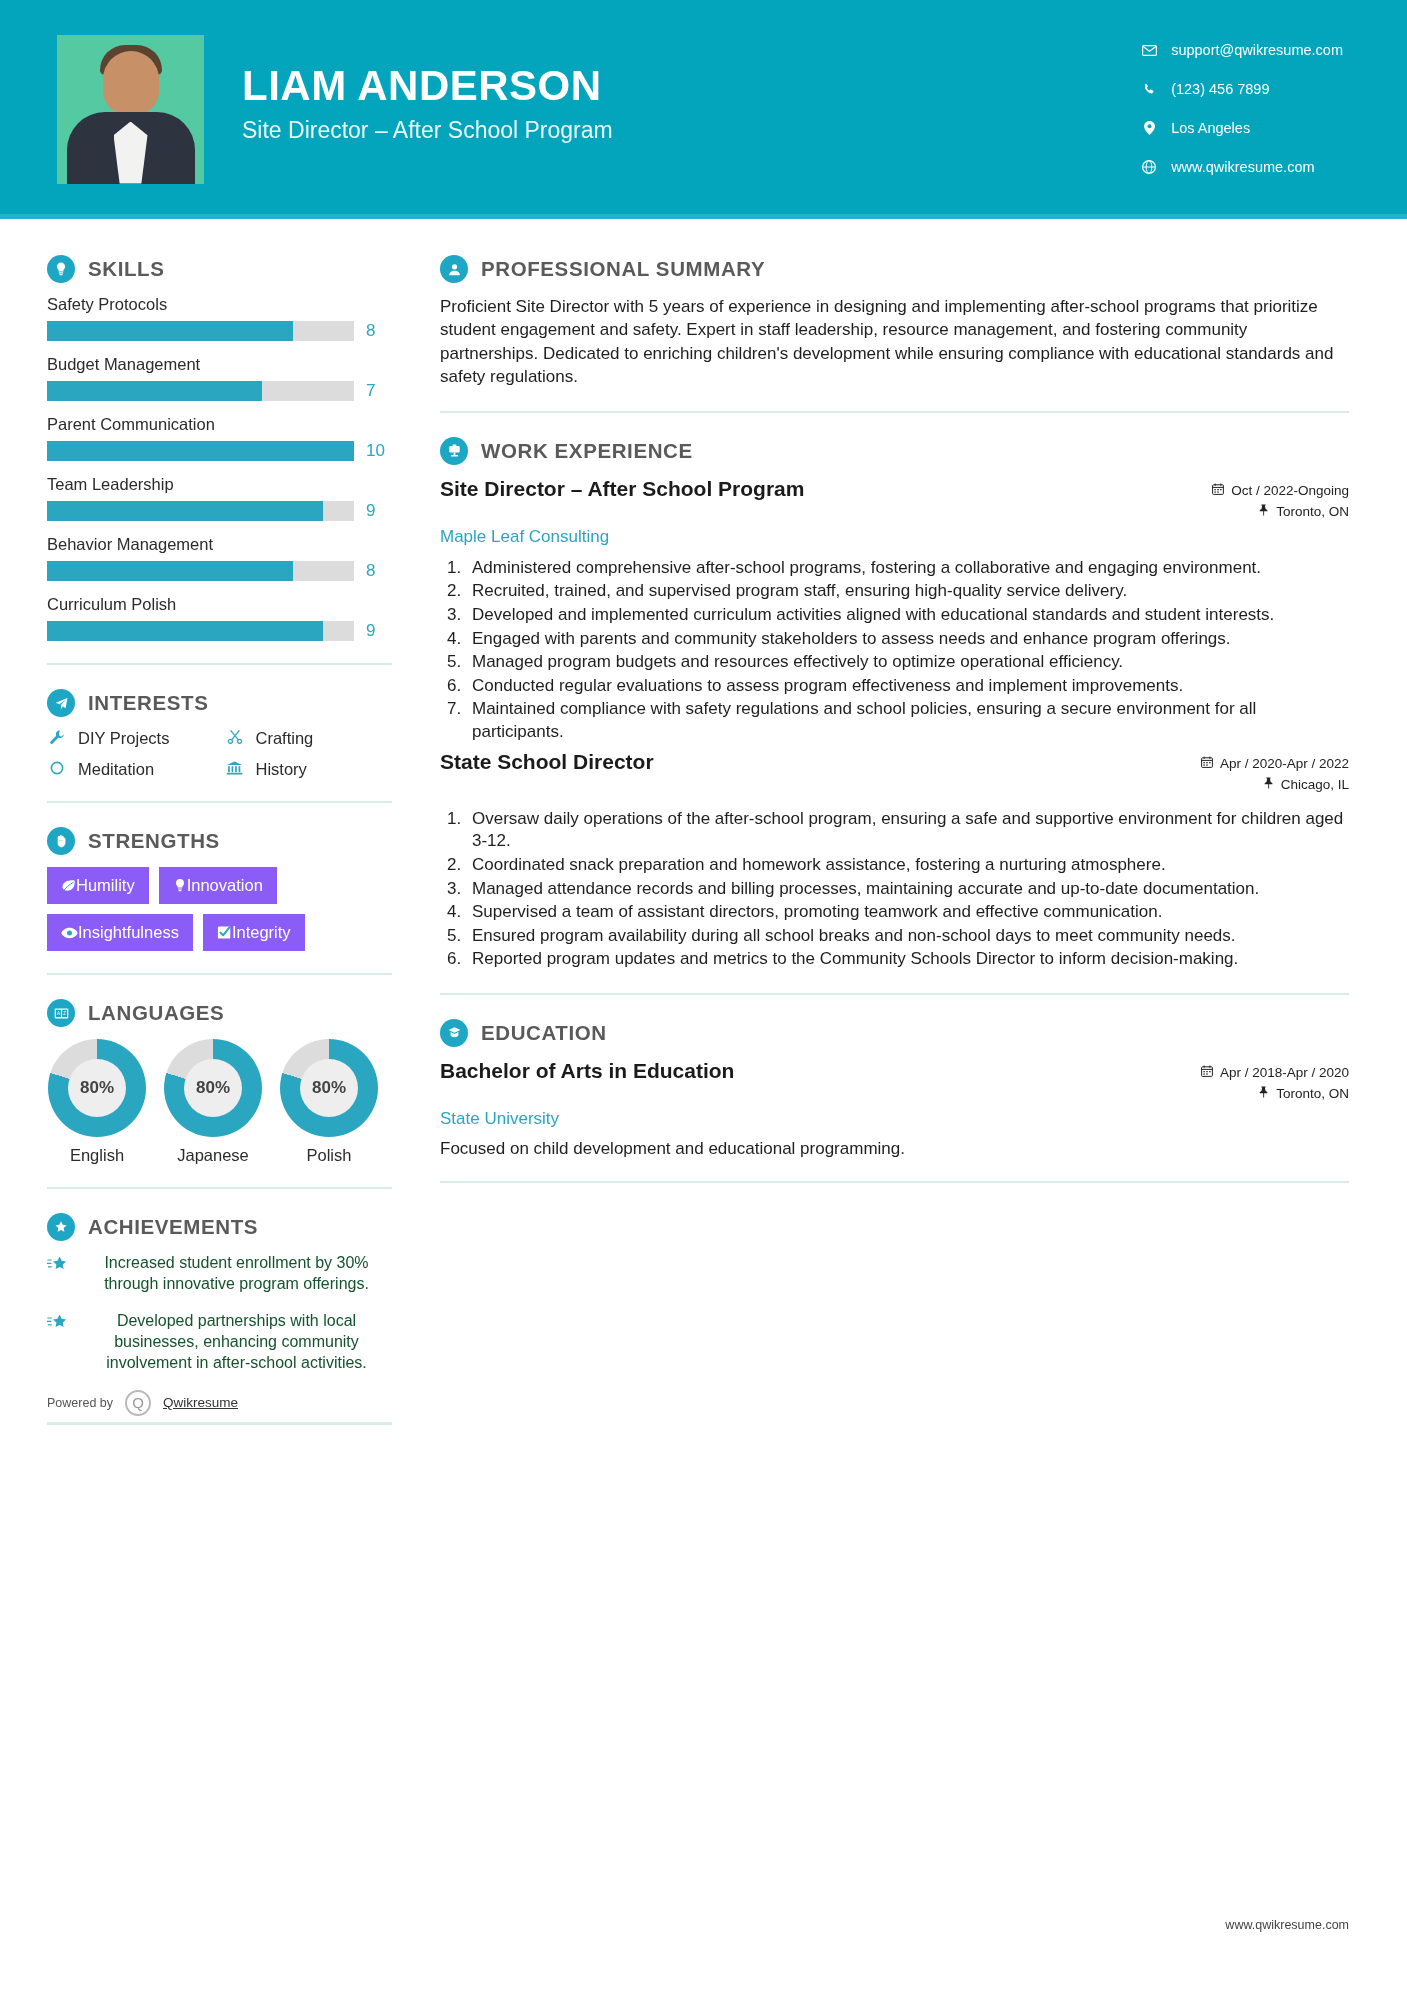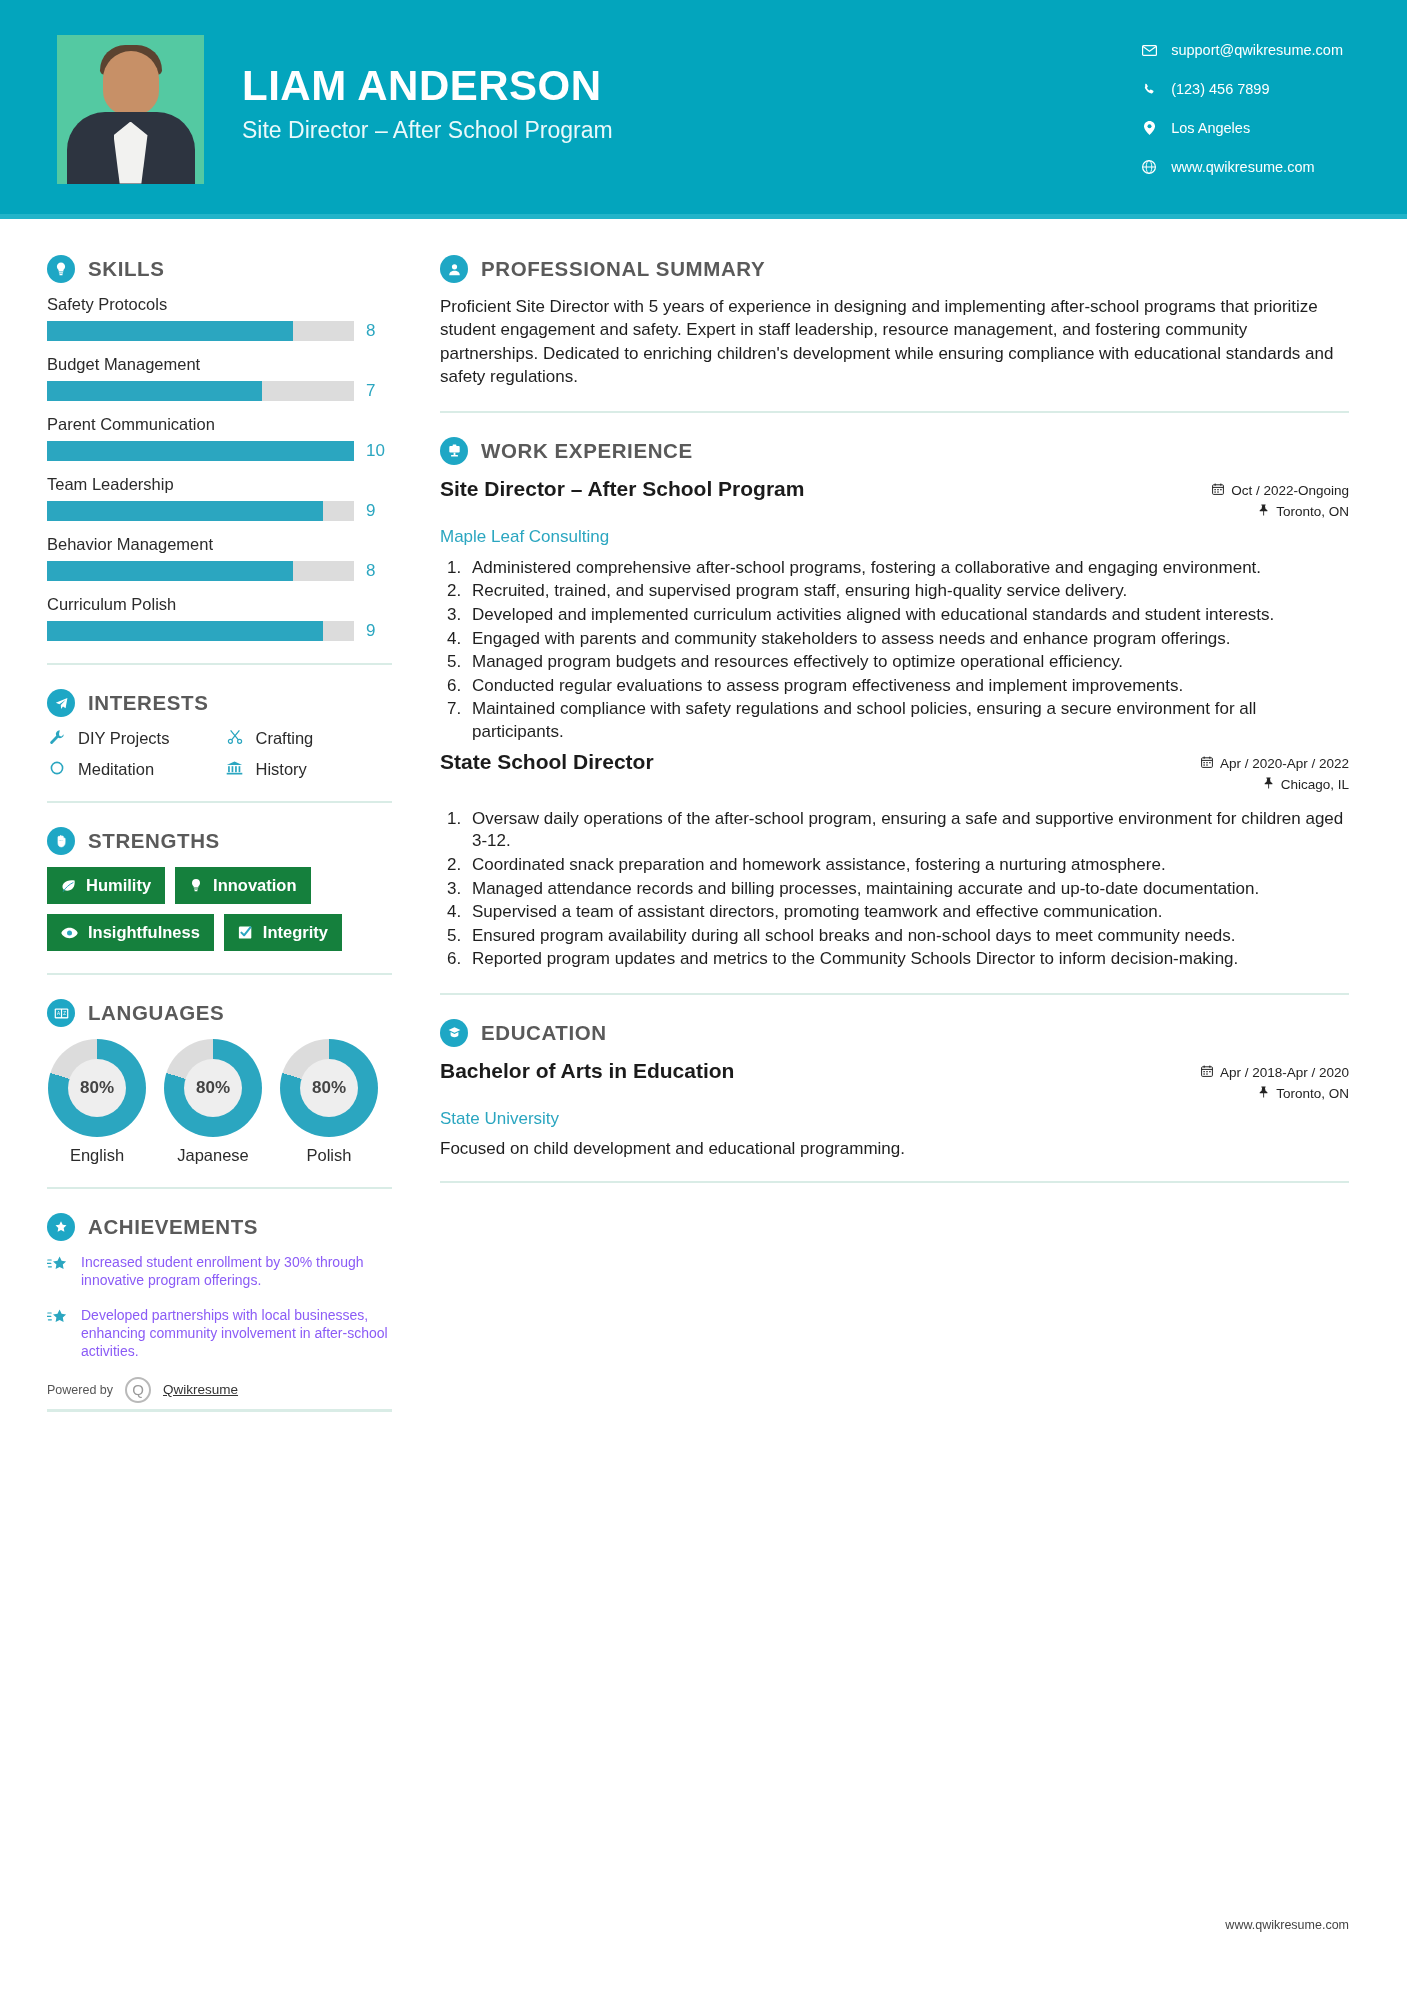--- a/index.html
+++ b/index.html
@@ -112,23 +112,23 @@
   .interests-grid {
     display: grid; grid-template-columns: 1fr 1fr; row-gap: 12px; column-gap: 10px;
     margin-top: 4px;
   }
   .interest { display: flex; align-items: flex-start; gap: 11px; font-size: 16.5px; color: #2b2b2b; }
   .interest .ii { width: 20px; color: #2ba6c0; display: flex; justify-content: center; font-size: 15px; }
 
   
   .strength-wrap { display: flex; flex-wrap: wrap; gap: 10px; margin-top: 4px; }
   .strength {
-    background: #15803d; color: #fff;
+    background: #8b5cf6; color: #fff;
     padding: 9px 14px; font-size: 16.5px;
-    display: flex; align-items: center; gap: 10px; font-weight: bold;
+    display: flex; align-items: center; 
   }
   .strength .si { font-size: 14px; display: flex; }
 
   
   .lang-wrap { display: flex; gap: 16px; margin-top: 10px; }
   .lang { width: 100px; text-align: center; }
   .donut {
     width: 98px; height: 98px; border-radius: 50%;
     margin: 0 auto;
     display: flex; align-items: center; justify-content: center;
@@ -138,21 +138,21 @@
     width: 58px; height: 58px; border-radius: 50%;
     background: #eeeeee;
     display: flex; align-items: center; justify-content: center;
     font-size: 17px; font-weight: bold; color: #444;
   }
   .lang-label { margin-top: 9px; font-size: 16.5px; color: #2b2b2b; }
 
   
   .ach { display: flex; gap: 12px; margin-bottom: 16px; }
   .ach .ai { color: #2ba6c0; font-size: 17px; flex: 0 0 22px; padding-top: 2px; }
-  .ach .at { font-size: 14px; color: #8b5cf6; line-height: 1.31; }
+  .ach .at { font-size: 16px; color: #14532d; line-height: 1.31; text-align: center; }
 
   .powered {
     display: flex; align-items: center; gap: 12px;
     font-size: 12.5px; color: #555; margin-top: 4px;
   }
   .powered .qlogo {
     width: 26px; height: 26px; border-radius: 50%;
     border: 2px solid #b9b9b9; color: #9a9a9a;
     display: flex; align-items: center; justify-content: center;
     font-size: 15px;

